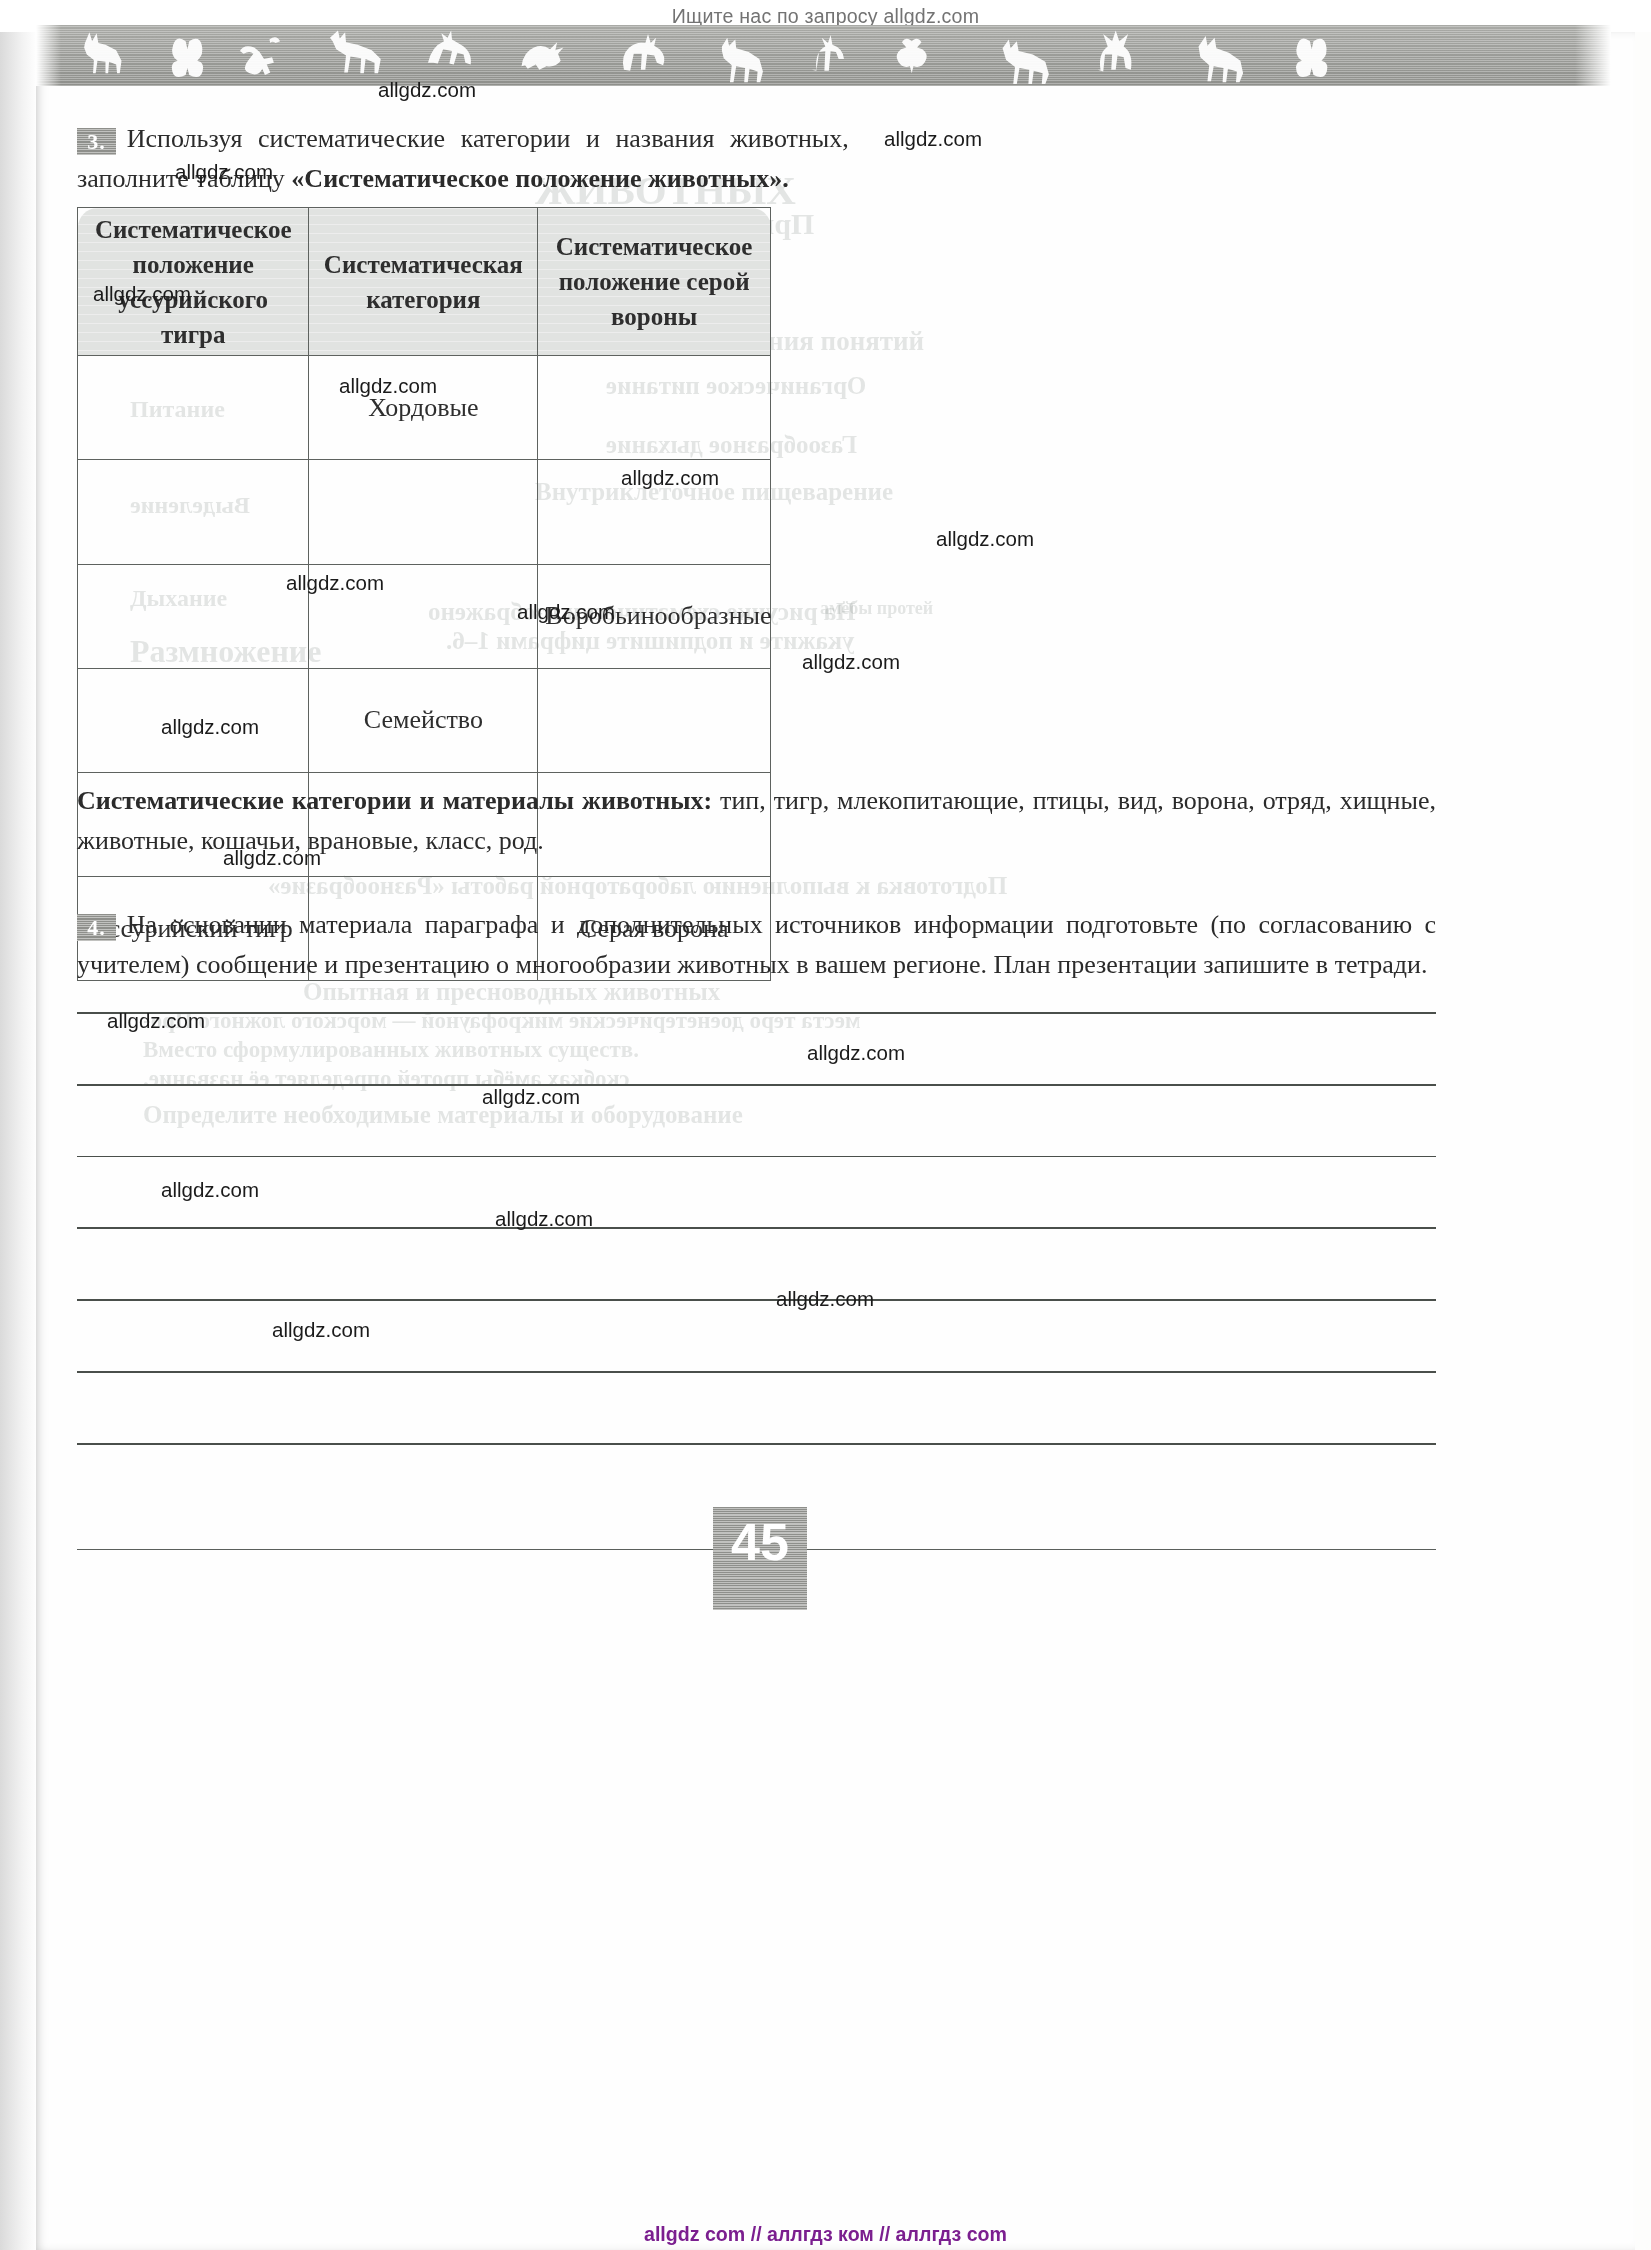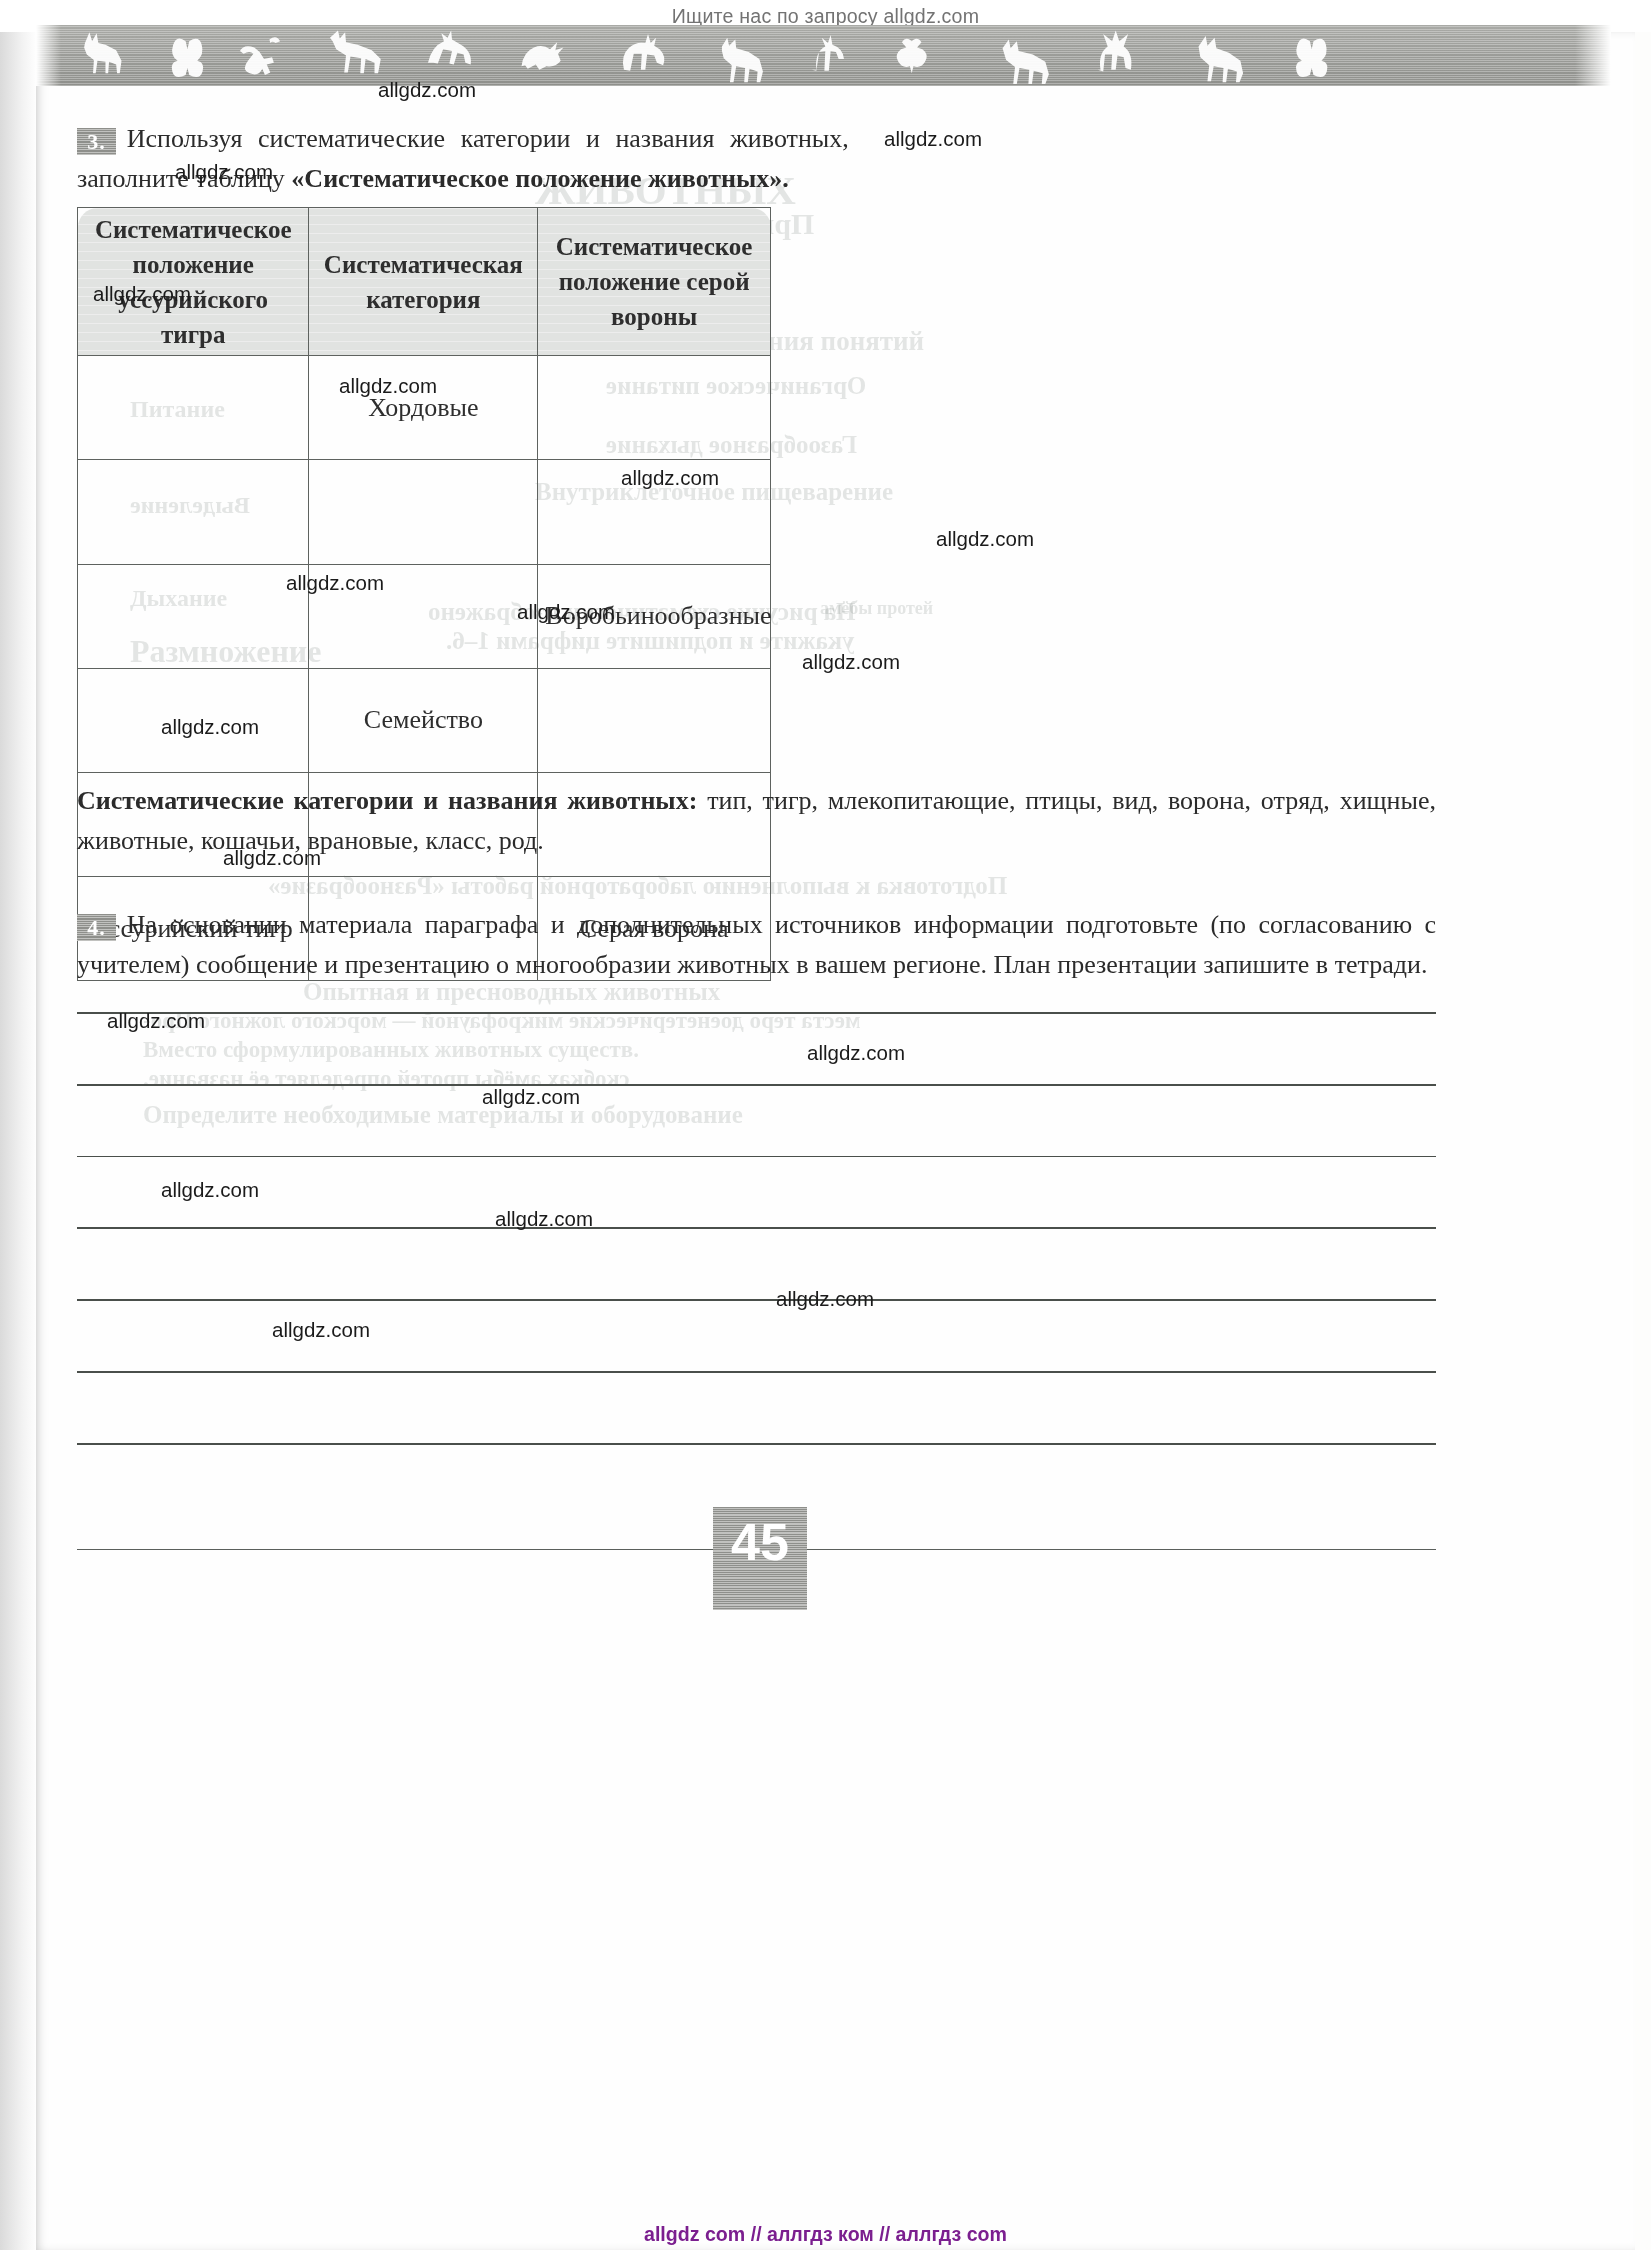--- a/index.html
+++ b/index.html
@@ -266,21 +266,21 @@
             <tr>
               <td class="col-a">Уссурийский тигр</td>
               <td class="col-b"></td>
               <td class="col-c">Серая ворона</td>
             </tr>
           </tbody>
       </table>
     </div>
 
     <div class="task" style="left:41px;top:749px;width:1359px;">
-      <b class="bold">Систематические категории и названия животных:</b><span> тип, тигр, млекопитающие, птицы, вид, ворона, отряд, хищные, животные, кошачьи, врановые, класс, род.</span>
+      <b class="bold">Систематические категории и материалы животных:</b><span> тип, тигр, млекопитающие, птицы, вид, ворона, отряд, хищные, животные, кошачьи, врановые, класс, род.</span>
     </div>
 
     <div class="task" style="left:41px;top:873px;width:1359px;">
       <span class="num-box">4.</span><span>На основании материала параграфа и дополнительных источников информации подготовьте (по согласованию с учителем) сообщение и презентацию о многообразии животных в вашем регионе. План презентации запишите в тетради.</span>
     </div>
 
     <div class="lines" style="left:41px;top:980px;width:1359px;">
       <div class="wline"></div>
       <div class="wline"></div>
       <div class="wline"></div>

